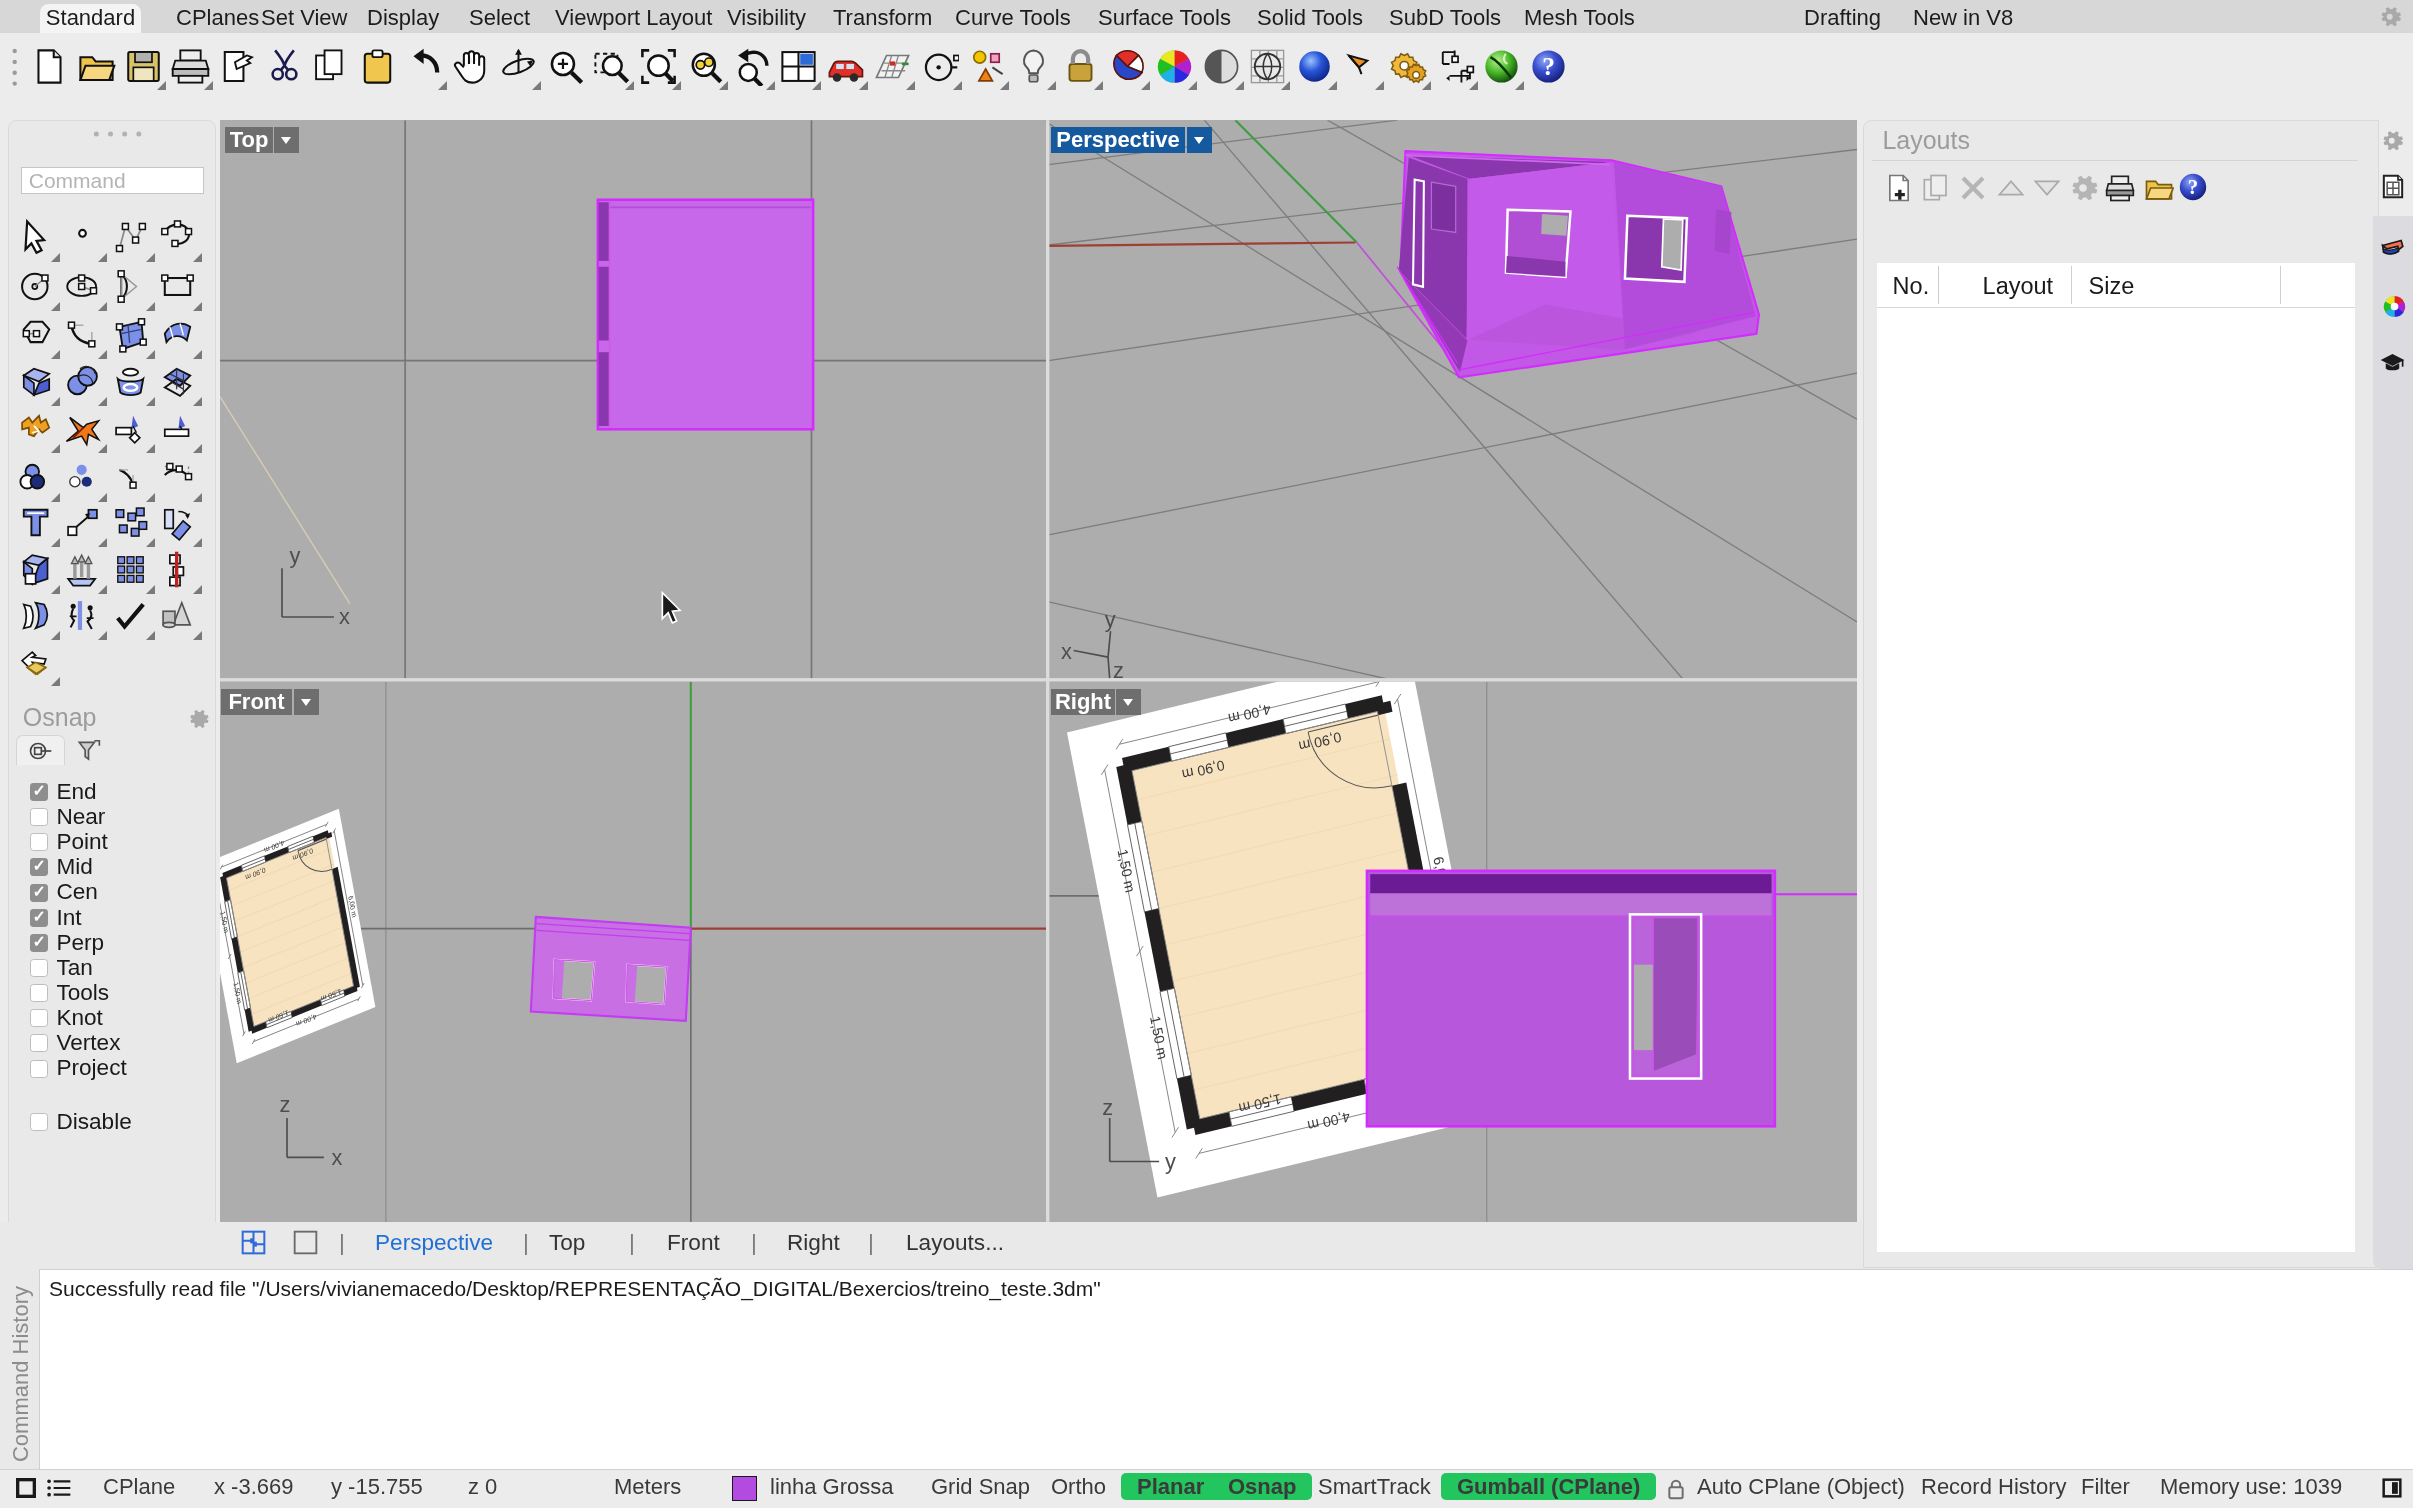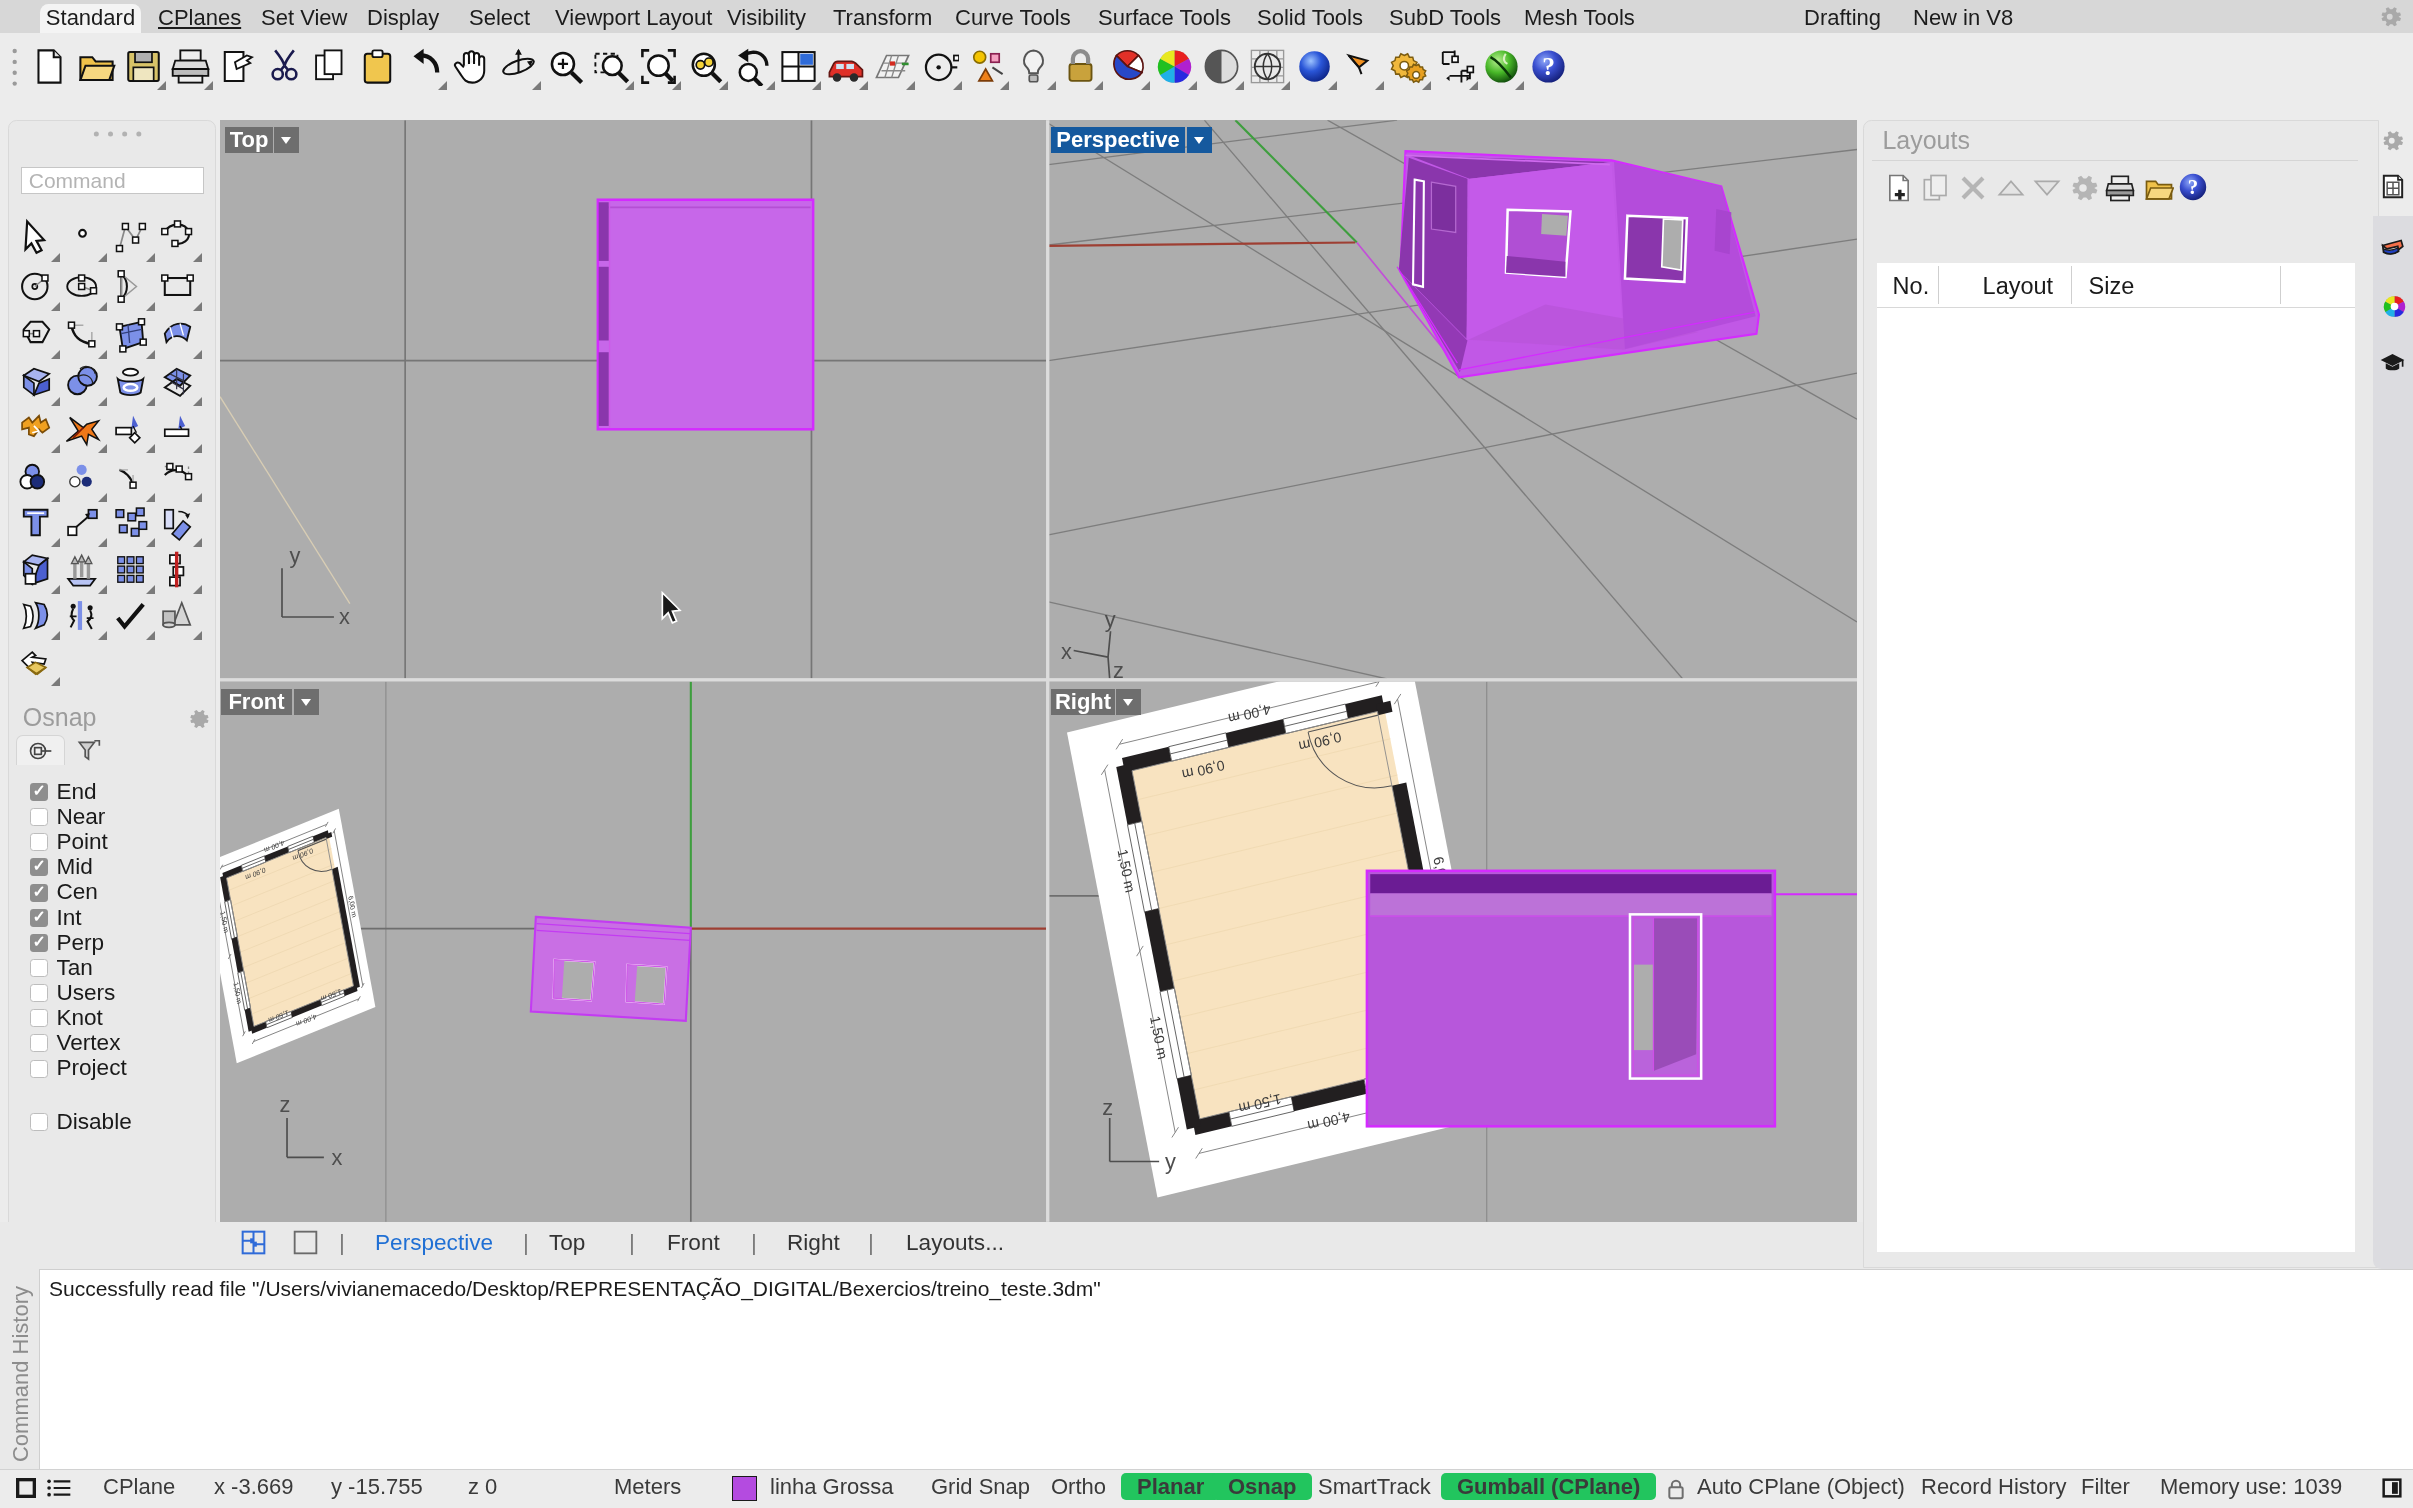--- a/index.html
+++ b/index.html
@@ -37,21 +37,21 @@
 #histwhite { left:39px; top:0px; width:2375px; height:200px; background:#fff; border-top:0.8px solid #cfcfcf; border-left:0.8px solid #cfcfcf; }
 #statusbar { left:0; top:1469px; width:2413px; height:37px; background:#ececec; border-top:0.8px solid #d2d2d2; font-size:22px; color:#3a3a3a; }
 #statusbar .it { position:absolute; top:3.4px; height:27px; line-height:27px; }
 #statusbar .btn { background:#22c55e; border-radius:5px; font-weight:bold; padding:0 16px; }
 </style>
 </head>
 <body>
 
 <div id="tabrow" class="abs">
   <div class="tab active" style="left:40px; width:101px;">Standard</div>
-  <div class="tab" style="left:158px;text-decoration:underline;">CPlanes</div>
+  <div class="tab" style="left:176px;">CPlanes</div>
   <div class="tab" style="left:261px;">Set View</div>
   <div class="tab" style="left:367px;">Display</div>
   <div class="tab" style="left:469px;">Select</div>
   <div class="tab" style="left:555px;">Viewport Layout</div>
   <div class="tab" style="left:727px;">Visibility</div>
   <div class="tab" style="left:833px;">Transform</div>
   <div class="tab" style="left:955px;">Curve Tools</div>
   <div class="tab" style="left:1098px;">Surface Tools</div>
   <div class="tab" style="left:1257px;">Solid Tools</div>
   <div class="tab" style="left:1389px;">SubD Tools</div>
@@ -515,21 +515,21 @@
       <div class="clabel" style="left:47px;top:733px;">Mid</div>
       <div class="chk on" style="left:21px;top:763px;"></div>
       <div class="clabel" style="left:47px;top:758px;">Cen</div>
       <div class="chk on" style="left:21px;top:788px;"></div>
       <div class="clabel" style="left:47px;top:784px;">Int</div>
       <div class="chk on" style="left:21px;top:813px;"></div>
       <div class="clabel" style="left:47px;top:809px;">Perp</div>
       <div class="chk off" style="left:21px;top:838px;"></div>
       <div class="clabel" style="left:47px;top:834px;">Tan</div>
       <div class="chk off" style="left:21px;top:863px;"></div>
-      <div class="clabel" style="left:47px;top:859px;">Users</div>
+      <div class="clabel" style="left:47px;top:859px;">Tools</div>
       <div class="chk off" style="left:21px;top:888px;"></div>
       <div class="clabel" style="left:47px;top:884px;">Knot</div>
       <div class="chk off" style="left:21px;top:913px;"></div>
       <div class="clabel" style="left:47px;top:909px;">Vertex</div>
       <div class="chk off" style="left:21px;top:939px;"></div>
       <div class="clabel" style="left:47px;top:934px;">Project</div>
       <div class="chk off" style="left:21px;top:992px;"></div>
       <div class="clabel" style="left:47px;top:988px;">Disable</div>
     </div>
 </div>

